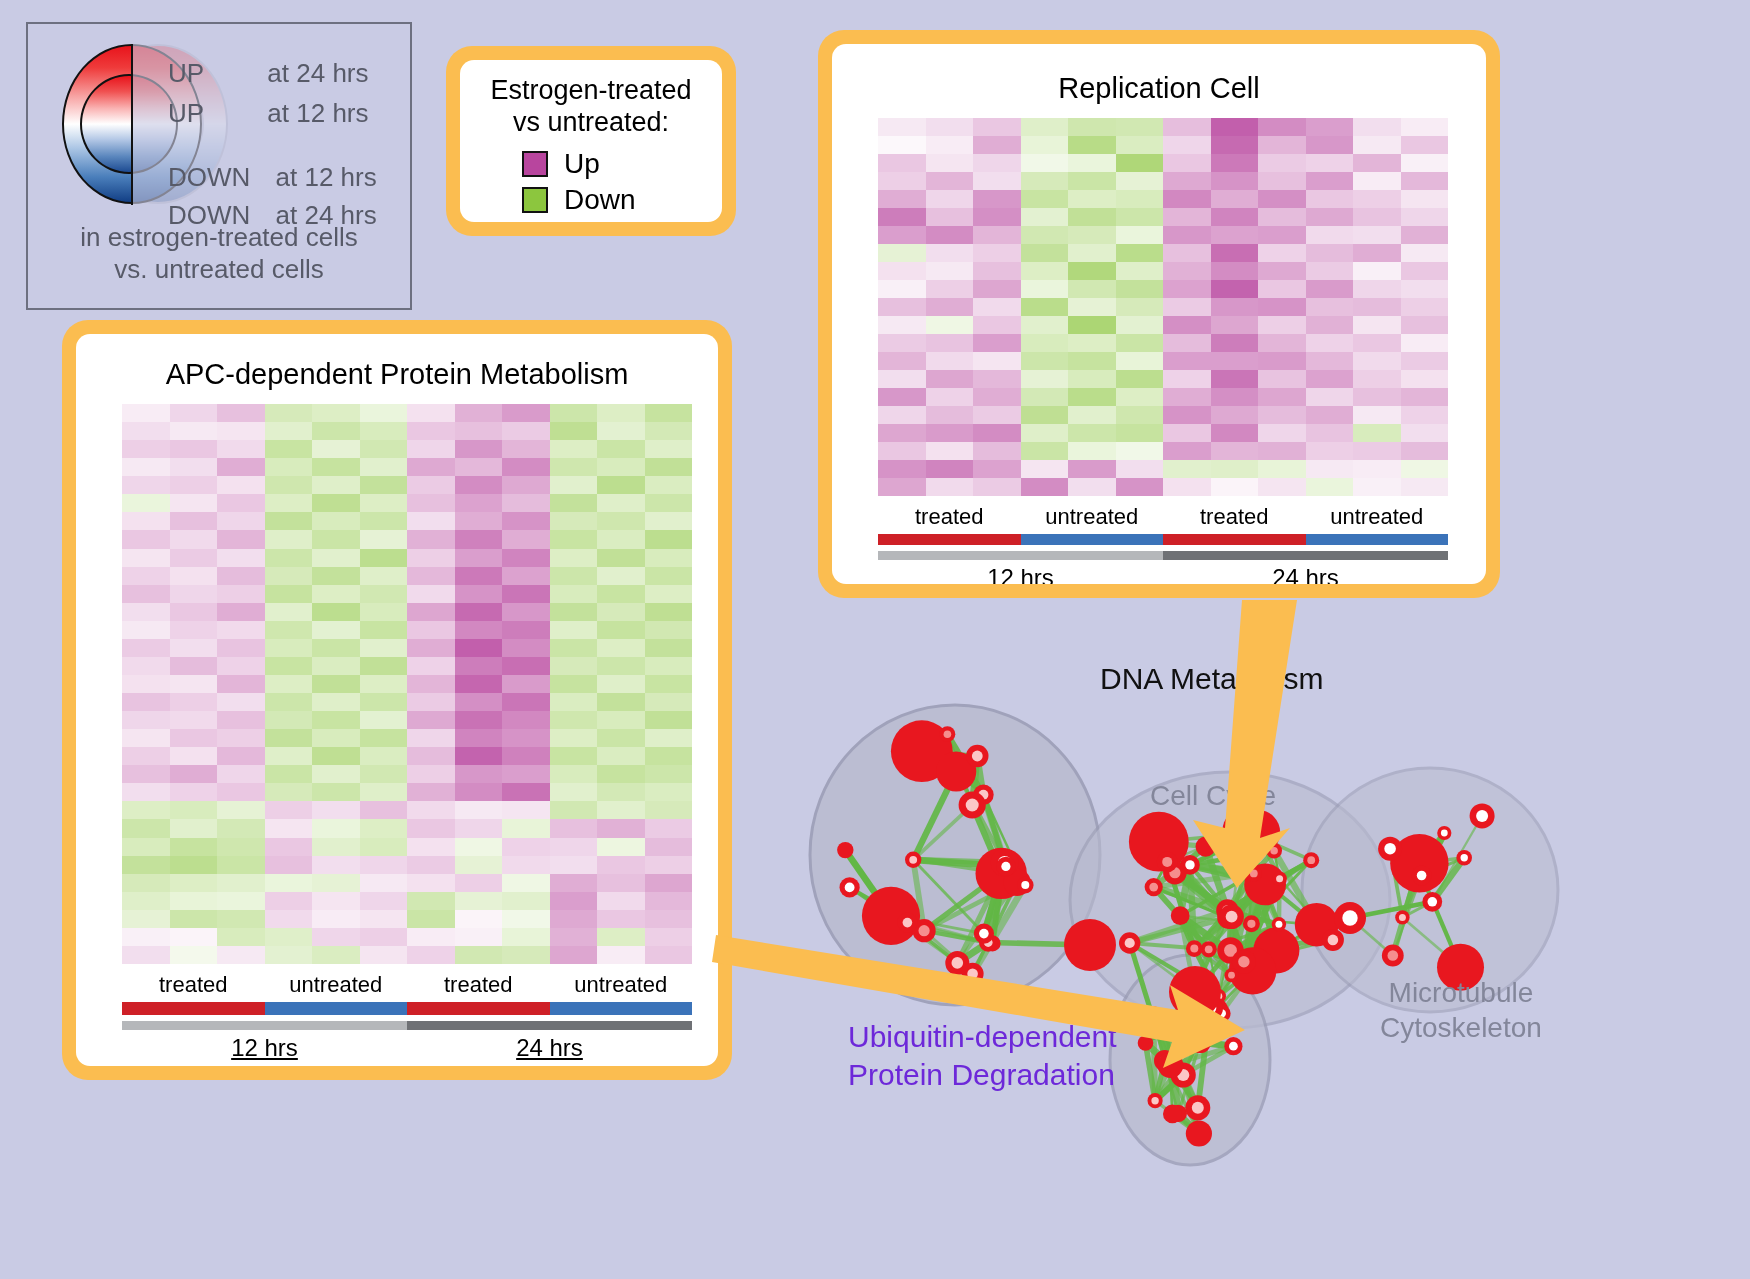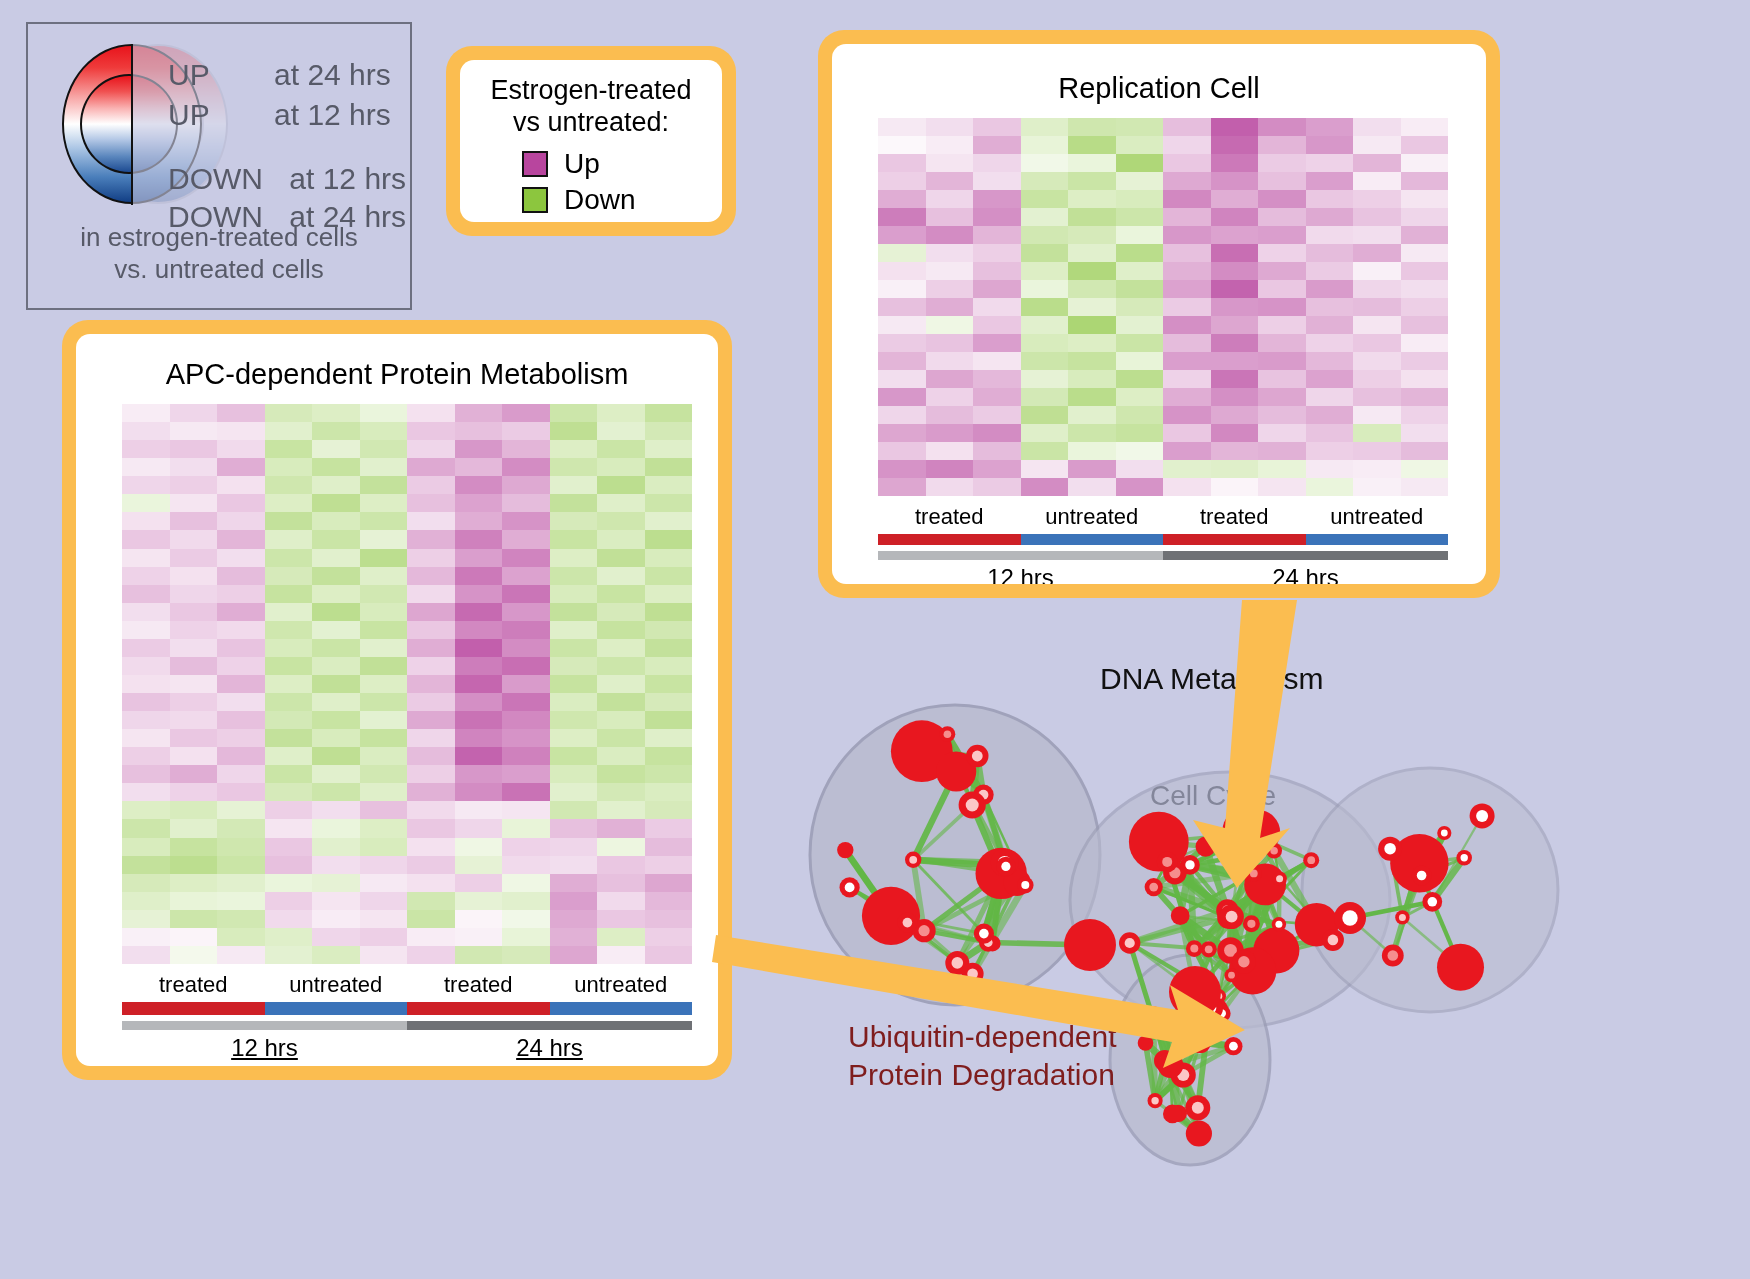--- a/index.html
+++ b/index.html
@@ -28,21 +28,21 @@
     position:absolute;left:18px;top:30px;width:98px;height:100px;border-radius:50%;
     background:linear-gradient(180deg,#e8141c 0%,#f05050 16%,#fab4b4 34%,#ffffff 50%,#b4c8e6 66%,#5a86bd 84%,#1d4b92 100%);
     border:2.2px solid #111;box-sizing:border-box;
   }
   .wheel-inner.faded{border-color:#9a9cb4;opacity:.5;left:44px;}
   .wheel-mask-right{
     position:absolute;left:70px;top:0;width:104px;height:168px;
     background:#c9cbe4;opacity:.62;
   }
   .wheel-divider{position:absolute;left:69px;top:0;width:2px;height:161px;background:#111;}
-  .legend-row{position:absolute;font-size:30px;color:#575a68;white-space:nowrap;text-align:right;}
+  .legend-row{position:absolute;font-size:26px;color:#575a68;white-space:nowrap;text-align:right;}
   .legend-row .k{display:inline-block;}
   .legend-row .t{display:inline-block;}
   #cw-footer{
     position:absolute;left:0;right:0;top:198px;text-align:center;
     font-size:26px;line-height:1.22;color:#575a68;
   }
 
   
   .ypanel{
     position:absolute;background:#fbbd50;border-radius:26px;
@@ -99,21 +99,21 @@
   #apc-timebar{left:46px;top:687px;width:570px;height:9px;}
   #apc-hrs{left:46px;top:700px;width:570px;}
 
   
   #network{position:absolute;left:790px;top:600px;width:960px;height:679px;}
   #network svg{position:absolute;left:0;top:0;}
   .net-label{position:absolute;white-space:pre-line;font-size:0;}
   #lbl-dna{left:310px;top:62px;font-size:30px;color:#111;}
   #lbl-cellcycle{left:360px;top:180px;font-size:28px;color:#83869a;}
   #lbl-micro{left:590px;top:375px;font-size:28px;color:#83869a;line-height:1.25;text-align:center;}
-  #lbl-ubiq{left:58px;top:418px;font-size:30px;color:#7f1d1d;line-height:1.25;}
+  #lbl-ubiq{left:58px;top:418px;font-size:30px;color:#6d28d9;line-height:1.25;}
 
   
   #arrows{position:absolute;left:0;top:0;width:1750px;height:1279px;pointer-events:none;}
 </style>
 </head>
 <body style="background: rgb(201, 203, 228);">
 
 <div class="stage">
 
   <div id="colorwheel-legend">
@@ -1235,20 +1235,22 @@
           <circle cx="363.5" cy="419.7" r="6.3" fill="#f58e8e"></circle>
           <circle cx="300.0" cy="345.0" r="26.0" fill="#e8171f"></circle>
           <circle cx="560.0" cy="318.0" r="16.0" fill="#e8171f"></circle>
           <circle cx="560.0" cy="318.0" r="7.7" fill="#ffffff"></circle>
           <circle cx="405.0" cy="392.0" r="26.0" fill="#e8171f"></circle>
         </g>
     </svg>
 
     <div class="net-label" id="lbl-dna">DNA Metabolism</div>
     <div class="net-label" id="lbl-cellcycle">Cell Cycle</div>
+    <div class="net-label" id="lbl-micro">Microtubule
+Cytoskeleton</div>
     <div class="net-label" id="lbl-ubiq">Ubiquitin-dependent
 Protein Degradation</div>
   </div>
 
   <svg id="arrows" viewBox="0 0 1750 1279">
     <path d="M1242 600 L1297 600 L1260 838 L1290 828 L1237 888 L1193 820 L1225 828 Z" fill="#fbbd50"></path>
     <path d="M716 935 L1178 1010 L1170 985 L1245 1030 L1163 1068 L1172 1042 L712 962 Z" fill="#fbbd50"></path>
   </svg>
 
 </div>

